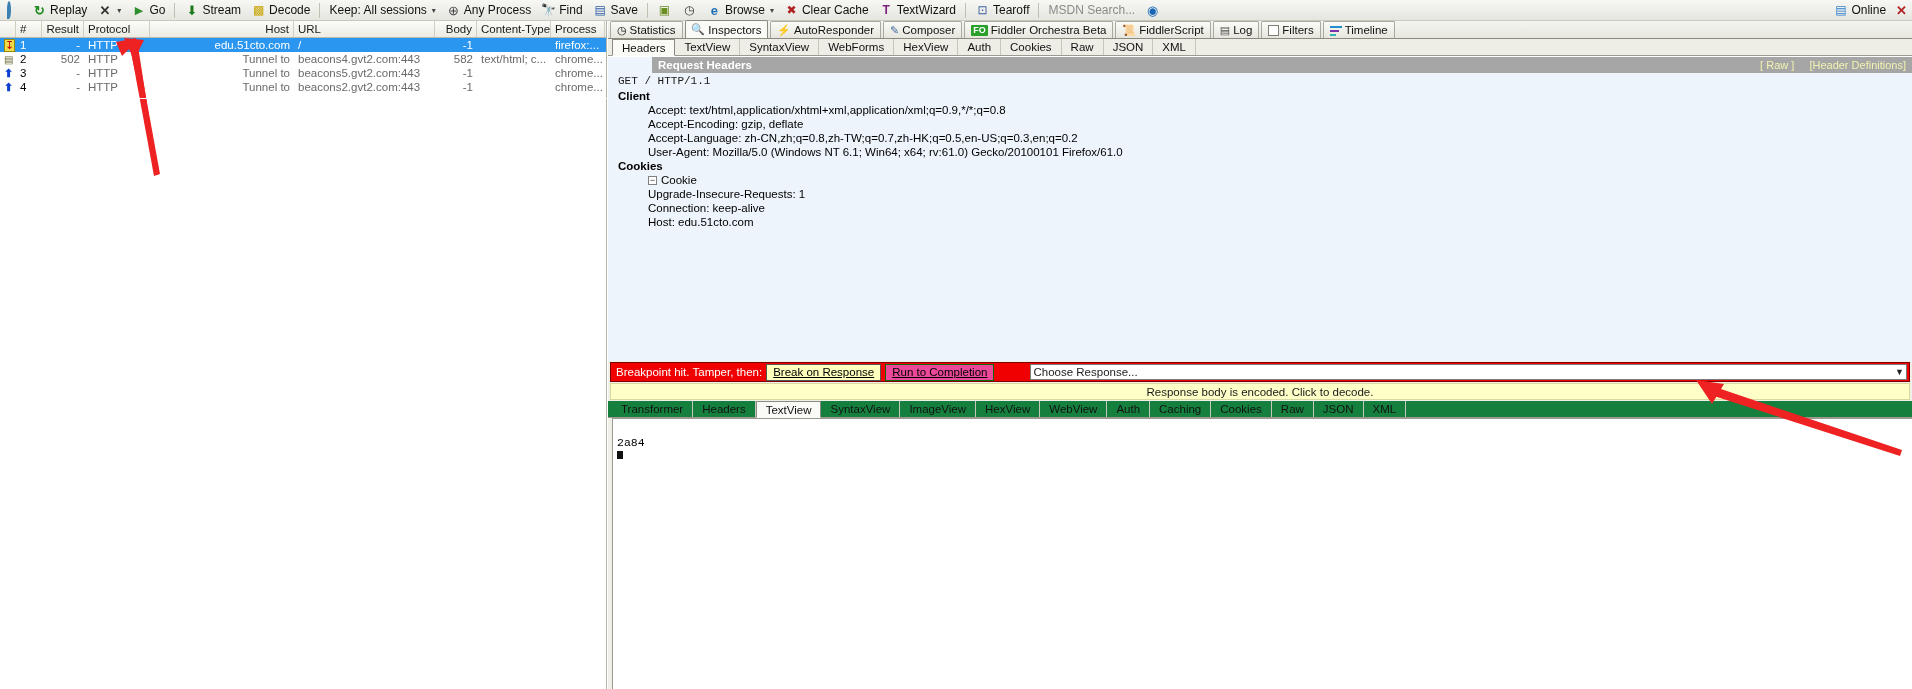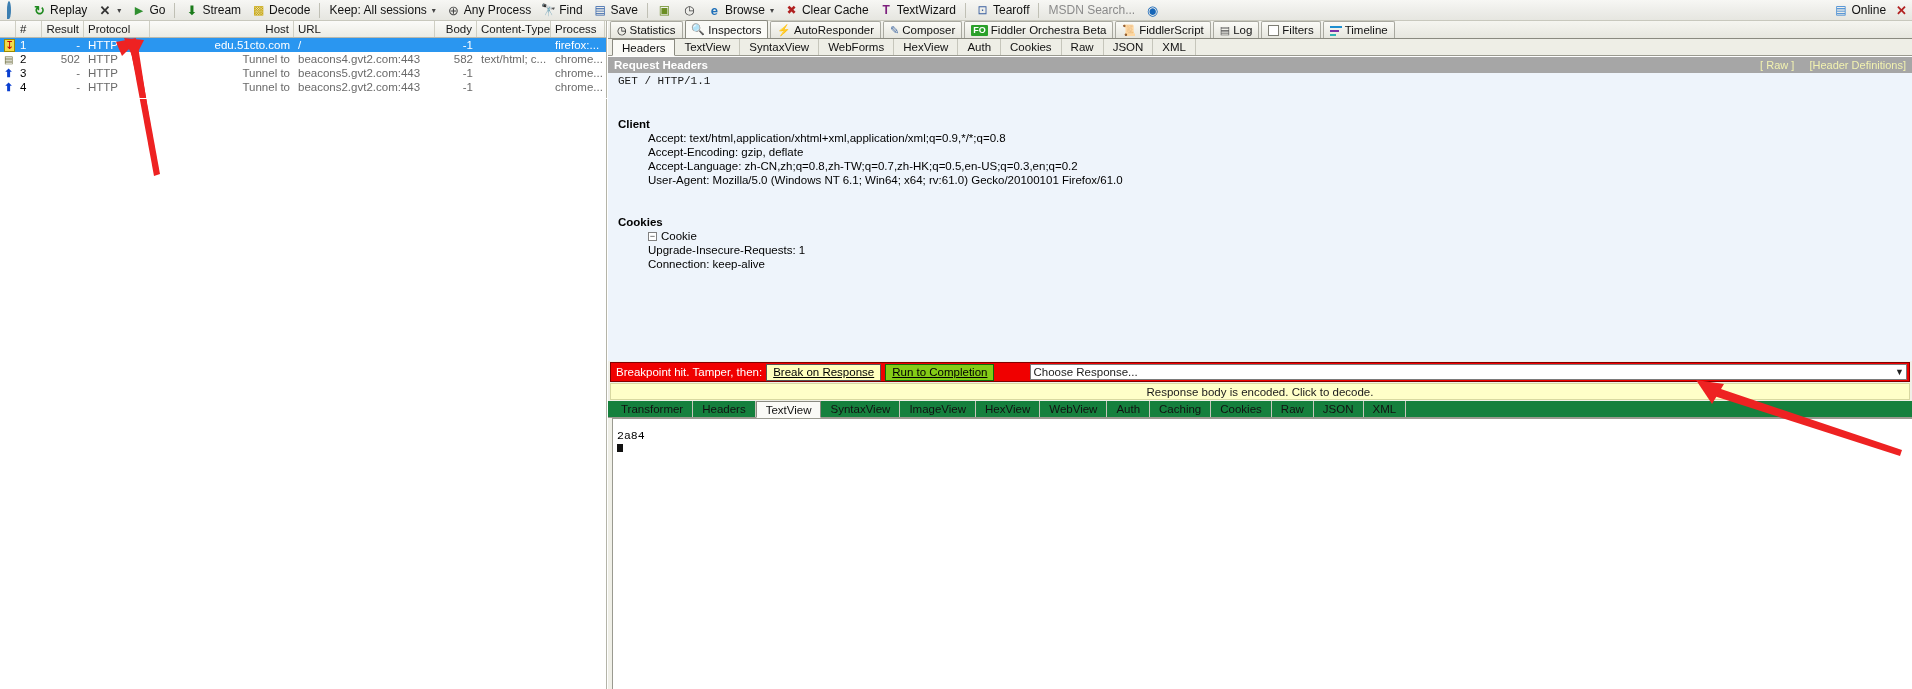--- a/index.html
+++ b/index.html
@@ -143,50 +143,50 @@
   }
 
   .insp-body {
     position: absolute; left: 0; right: 0; top: 35px; height: 305px;
     background: #eef4fb; border-top: 1px solid #fff;
     overflow: hidden;
   }
   .hdr-bar {
     background: #a6a6a6; color: #fff; font-weight: bold;
     font-size: 11.5px; padding: 2px 6px; display: flex;
-    justify-content: space-between; align-items: center;
+    justify-content: space-between; align-items: center; margin-left: 44px;
   }
   .hdr-links { color: #e8e8a8; font-size: 11px; font-weight: normal; }
   .hdr-links span { color: #f2f2b0; margin-left: 12px; cursor: default; }
   .reqline {
     font-family: "Liberation Mono", monospace; font-size: 11px;
     padding: 2px 0 2px 10px; color: #1a1a1a; background: #eef4fb;
   }
-  .hgroup { font-weight: bold; font-size: 11.5px; padding: 1px 0 1px 10px; margin-top: 28px; }
+  .hgroup { font-weight: bold; font-size: 11.5px; padding: 1px 0 1px 10px; }
   .hline { font-size: 11.5px; padding: 1px 0 1px 40px; }
   .hline3 { font-size: 11.5px; padding: 1px 0 1px 56px; }
   .tree-toggle {
     display:inline-block; width: 9px; height: 9px; line-height: 7px;
     border: 1px solid #808080; background:#fff; text-align:center;
     font-size: 9px; margin-right: 4px; vertical-align: middle; color:#333;
   }
 
   
   .bp-bar {
     position: absolute; left: 2px; right: 2px; top: 341px; height: 20px;
     background: #f00000; border: 1px solid #800000;
     display: flex; align-items: center; padding: 0 2px; gap: 4px;
   }
   .bp-text { color: #ffffff; font-size: 11.5px; padding-left: 3px; }
   .bp-btn {
     font-size: 11.5px; padding: 1px 6px; border: 1px solid #555;
     cursor: default; line-height: 13px;
   }
   .bp-btn.yellow { background: #ffffbe; color: #000; }
-  .bp-btn.green  { background: #84cc16; color: #000; border-color:#0b6b0b; }
+  .bp-btn.green  { background: #ec4899; color: #000; border-color:#0b6b0b; }
   .bp-btn u { text-decoration: underline; }
   .bp-select {
     flex: 1; height: 16px; background: #ffffff; border: 1px solid #7a7a7a;
     display: flex; align-items: center; justify-content: space-between;
     font-size: 11.5px; padding: 0 2px; color: #222; margin-left: 32px;
   }
   .bp-select .arw { font-size: 9px; color: #222; }
 
   .decode-bar {
     position: absolute; left: 2px; right: 2px; top: 362px; height: 17px;
@@ -198,21 +198,21 @@
   .resp-subtabs {
     position: absolute; left: 0; right: 0; top: 380px; height: 17px;
     display: flex; align-items: flex-end;
     background: #15803d; border-bottom: 1px solid #9a9a90; padding-left: 4px;
     white-space: nowrap;
   }
   .resp-body {
     position: absolute; left: 4px; right: 0; top: 397px; bottom: 0;
     background: #ffffff; border: 1px solid #9a9a90; border-right: none; border-bottom: none;
     font-family: "Liberation Mono", monospace; font-size: 11.5px;
-    padding: 10px 4px; overflow: hidden;
+    padding: 17px 4px; overflow: hidden;
   }
   .resp-line { line-height: 13px; }
   .blk { display:inline-block; width:6px; height:8px; background:#111; }
 
   
   .arrow { position: absolute; pointer-events: none; }
 </style>
 </head>
 <body>
 
@@ -454,20 +454,21 @@
       <div class="hline">User-Agent: Mozilla/5.0 (Windows NT 6.1; Win64; x64; rv:61.0) Gecko/20100101 Firefox/61.0</div>
 
       <div class="hgroup">Cookies</div>
       <div class="hline">
         <span class="tree-toggle">−</span><span>Cookie</span>
       </div>
 
       <div class="hline">Upgrade-Insecure-Requests: 1</div>
 
       <div class="hline">Connection: keep-alive</div>
+      <div class="hline">Host: edu.51cto.com</div>
     </div>
 
     <div class="bp-bar">
       <span class="bp-text">Breakpoint hit. Tamper, then:</span>
       <span class="bp-btn yellow"><u>Break on Response</u></span>
       <span class="bp-btn green"><u>Run to Completion</u></span>
       <span class="bp-select">
         <span>Choose Response...</span>
         <span class="arw">▼</span>
       </span>

